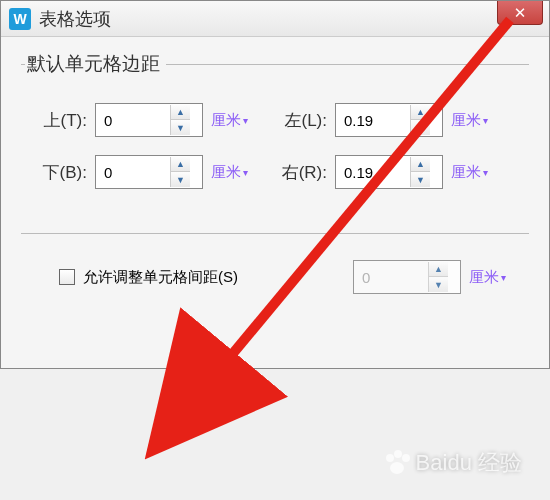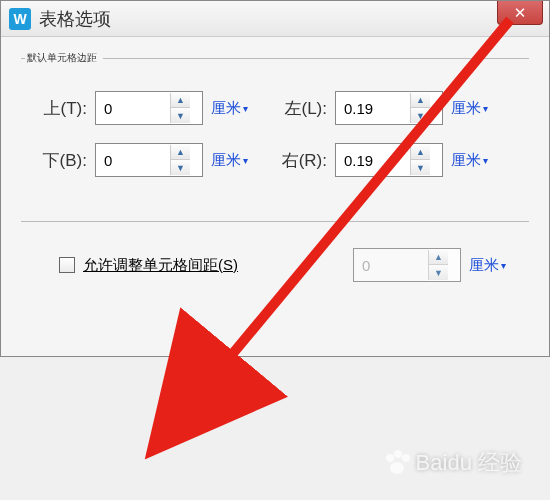--- a/index.html
+++ b/index.html
@@ -4,31 +4,31 @@
 <style>
   * { box-sizing: border-box; font-family: "Microsoft YaHei", Arial, sans-serif; }
   body { margin: 0; width: 550px; height: 500px; background: #f0f0f0; overflow: hidden; position: relative; }
   .window { width: 550px; background: #f5f5f5; border: 1px solid #888; }
   .titlebar { height: 36px; background: linear-gradient(#f8f8f8,#e8e8e8); border-bottom: 1px solid #ccc; display: flex; align-items: center; position: relative; }
   .app-ico { width: 22px; height: 22px; margin: 0 8px; background: #1f9cdb; border-radius: 3px; display: flex; align-items: center; justify-content: center; color: #fff; font-weight: bold; font-size: 14px; }
   .titletext { font-size: 18px; color: #333; }
   .closebtn { position: absolute; right: 6px; top: 0; width: 46px; height: 24px; background: linear-gradient(#d96a6a,#c8443f); border: 1px solid #8a2a25; border-top: none; border-radius: 0 0 4px 4px; display: flex; align-items: center; justify-content: center; color: #fff; font-size: 15px; }
   .body { padding: 14px 20px 30px 20px; }
   fieldset { border: 1px solid #bbb; border-left: none; border-right: none; border-bottom: none; margin: 0 0 20px 0; padding: 16px 4px 6px 4px; position: relative; }
-  legend { font-size: 10px; color: #333; padding-right: 6px; }
+  legend { font-size: 19px; color: #333; padding-right: 6px; }
   .row { display: flex; align-items: center; gap: 8px; margin: 10px 0 18px 10px; }
   .lbl { width: 52px; font-size: 17px; color: #333; text-align: right; }
   .numinput { width: 108px; height: 34px; border: 1px solid #888; background: #fff; display: flex; align-items: center; }
   .numinput input { border: none; outline: none; width: 74px; height: 100%; padding: 0 8px; font-size: 15px; }
   .spinner { width: 20px; display: flex; flex-direction: column; }
   .spinner div { height: 15px; display: flex; align-items: center; justify-content: center; font-size: 9px; color: #3a6ea5; cursor: pointer; border-left: 1px solid #ccc; background: linear-gradient(#fdfdfd,#e9e9e9); }
   .spinner div:first-child { border-bottom: 1px solid #ccc; }
-  .unit { display: flex; align-items: center; gap: 2px; font-size: 15px; color: #1d4ed8; min-width: 56px; }
+  .unit { display: flex; align-items: center; gap: 2px; font-size: 15px; color: #8b5cf6; min-width: 56px; }
   .tri { font-size: 10px; }
-  .checkbox { display: flex; align-items: center; gap: 8px; font-size: 15px; margin-left: 24px; text-decoration: underline; }
+  .checkbox { display: flex; align-items: center; gap: 8px; font-size: 15px; margin-left: 24px; }
   .cb { width: 16px; height: 16px; border: 1px solid #666; background: linear-gradient(#fff,#eaeaea); }
   .disabled input { color: #aaa; }
   .options-box { border: 3px solid #e62117; border-radius: 8px; padding: 10px 8px 30px 8px; width: 250px; position: relative; }
   .options-box legend { padding: 0 4px; }
   .options-box fieldset { border: none; margin: 0; padding: 0; }
   .arrow-svg { position: absolute; top: 0; left: 0; pointer-events: none; }
   .watermark { position: absolute; right: 28px; bottom: 22px; color: rgba(255,255,255,0.75); font-size: 22px; font-weight: 300; display: flex; align-items: center; gap: 4px; text-shadow: 0 0 4px rgba(0,0,0,0.3); }
   .paw { width: 28px; height: 26px; position: relative; }
   .paw span { position: absolute; background: rgba(255,255,255,0.7); border-radius: 50%; }
   .p1{width:8px;height:8px;left:2px;top:4px} .p2{width:8px;height:8px;left:10px;top:0} .p3{width:8px;height:8px;left:18px;top:4px} .p4{width:14px;height:12px;left:6px;top:12px}

